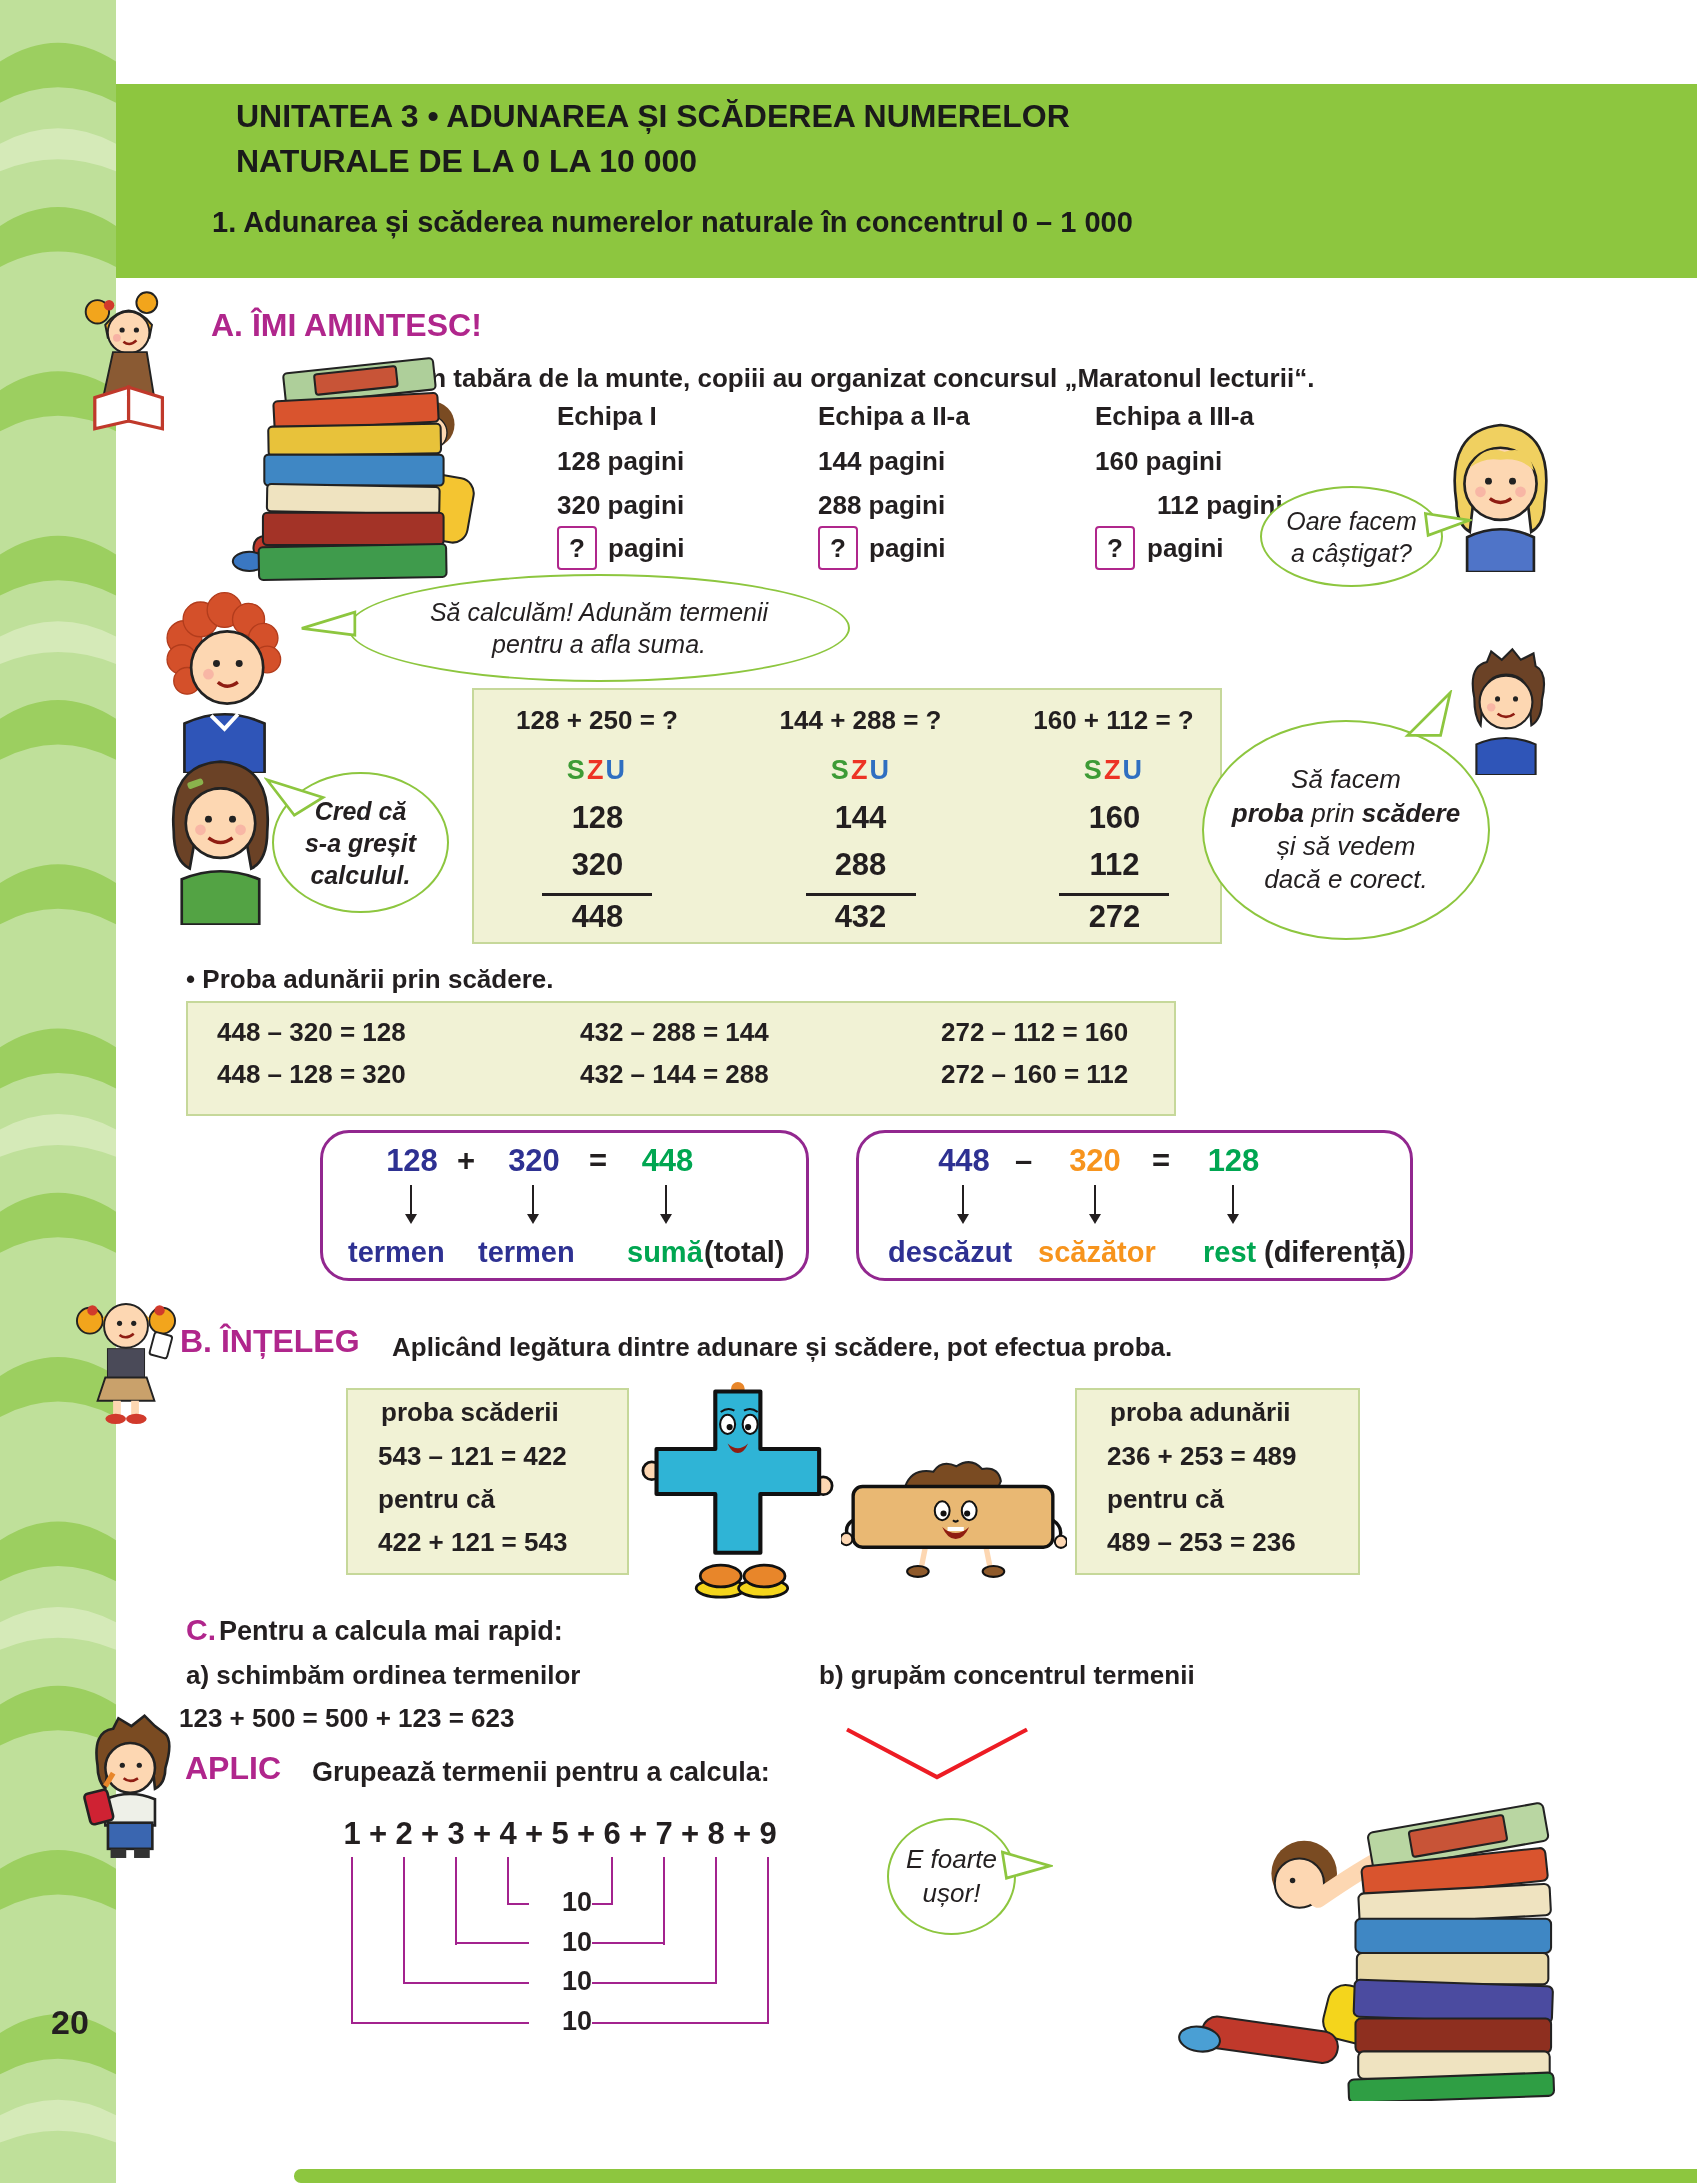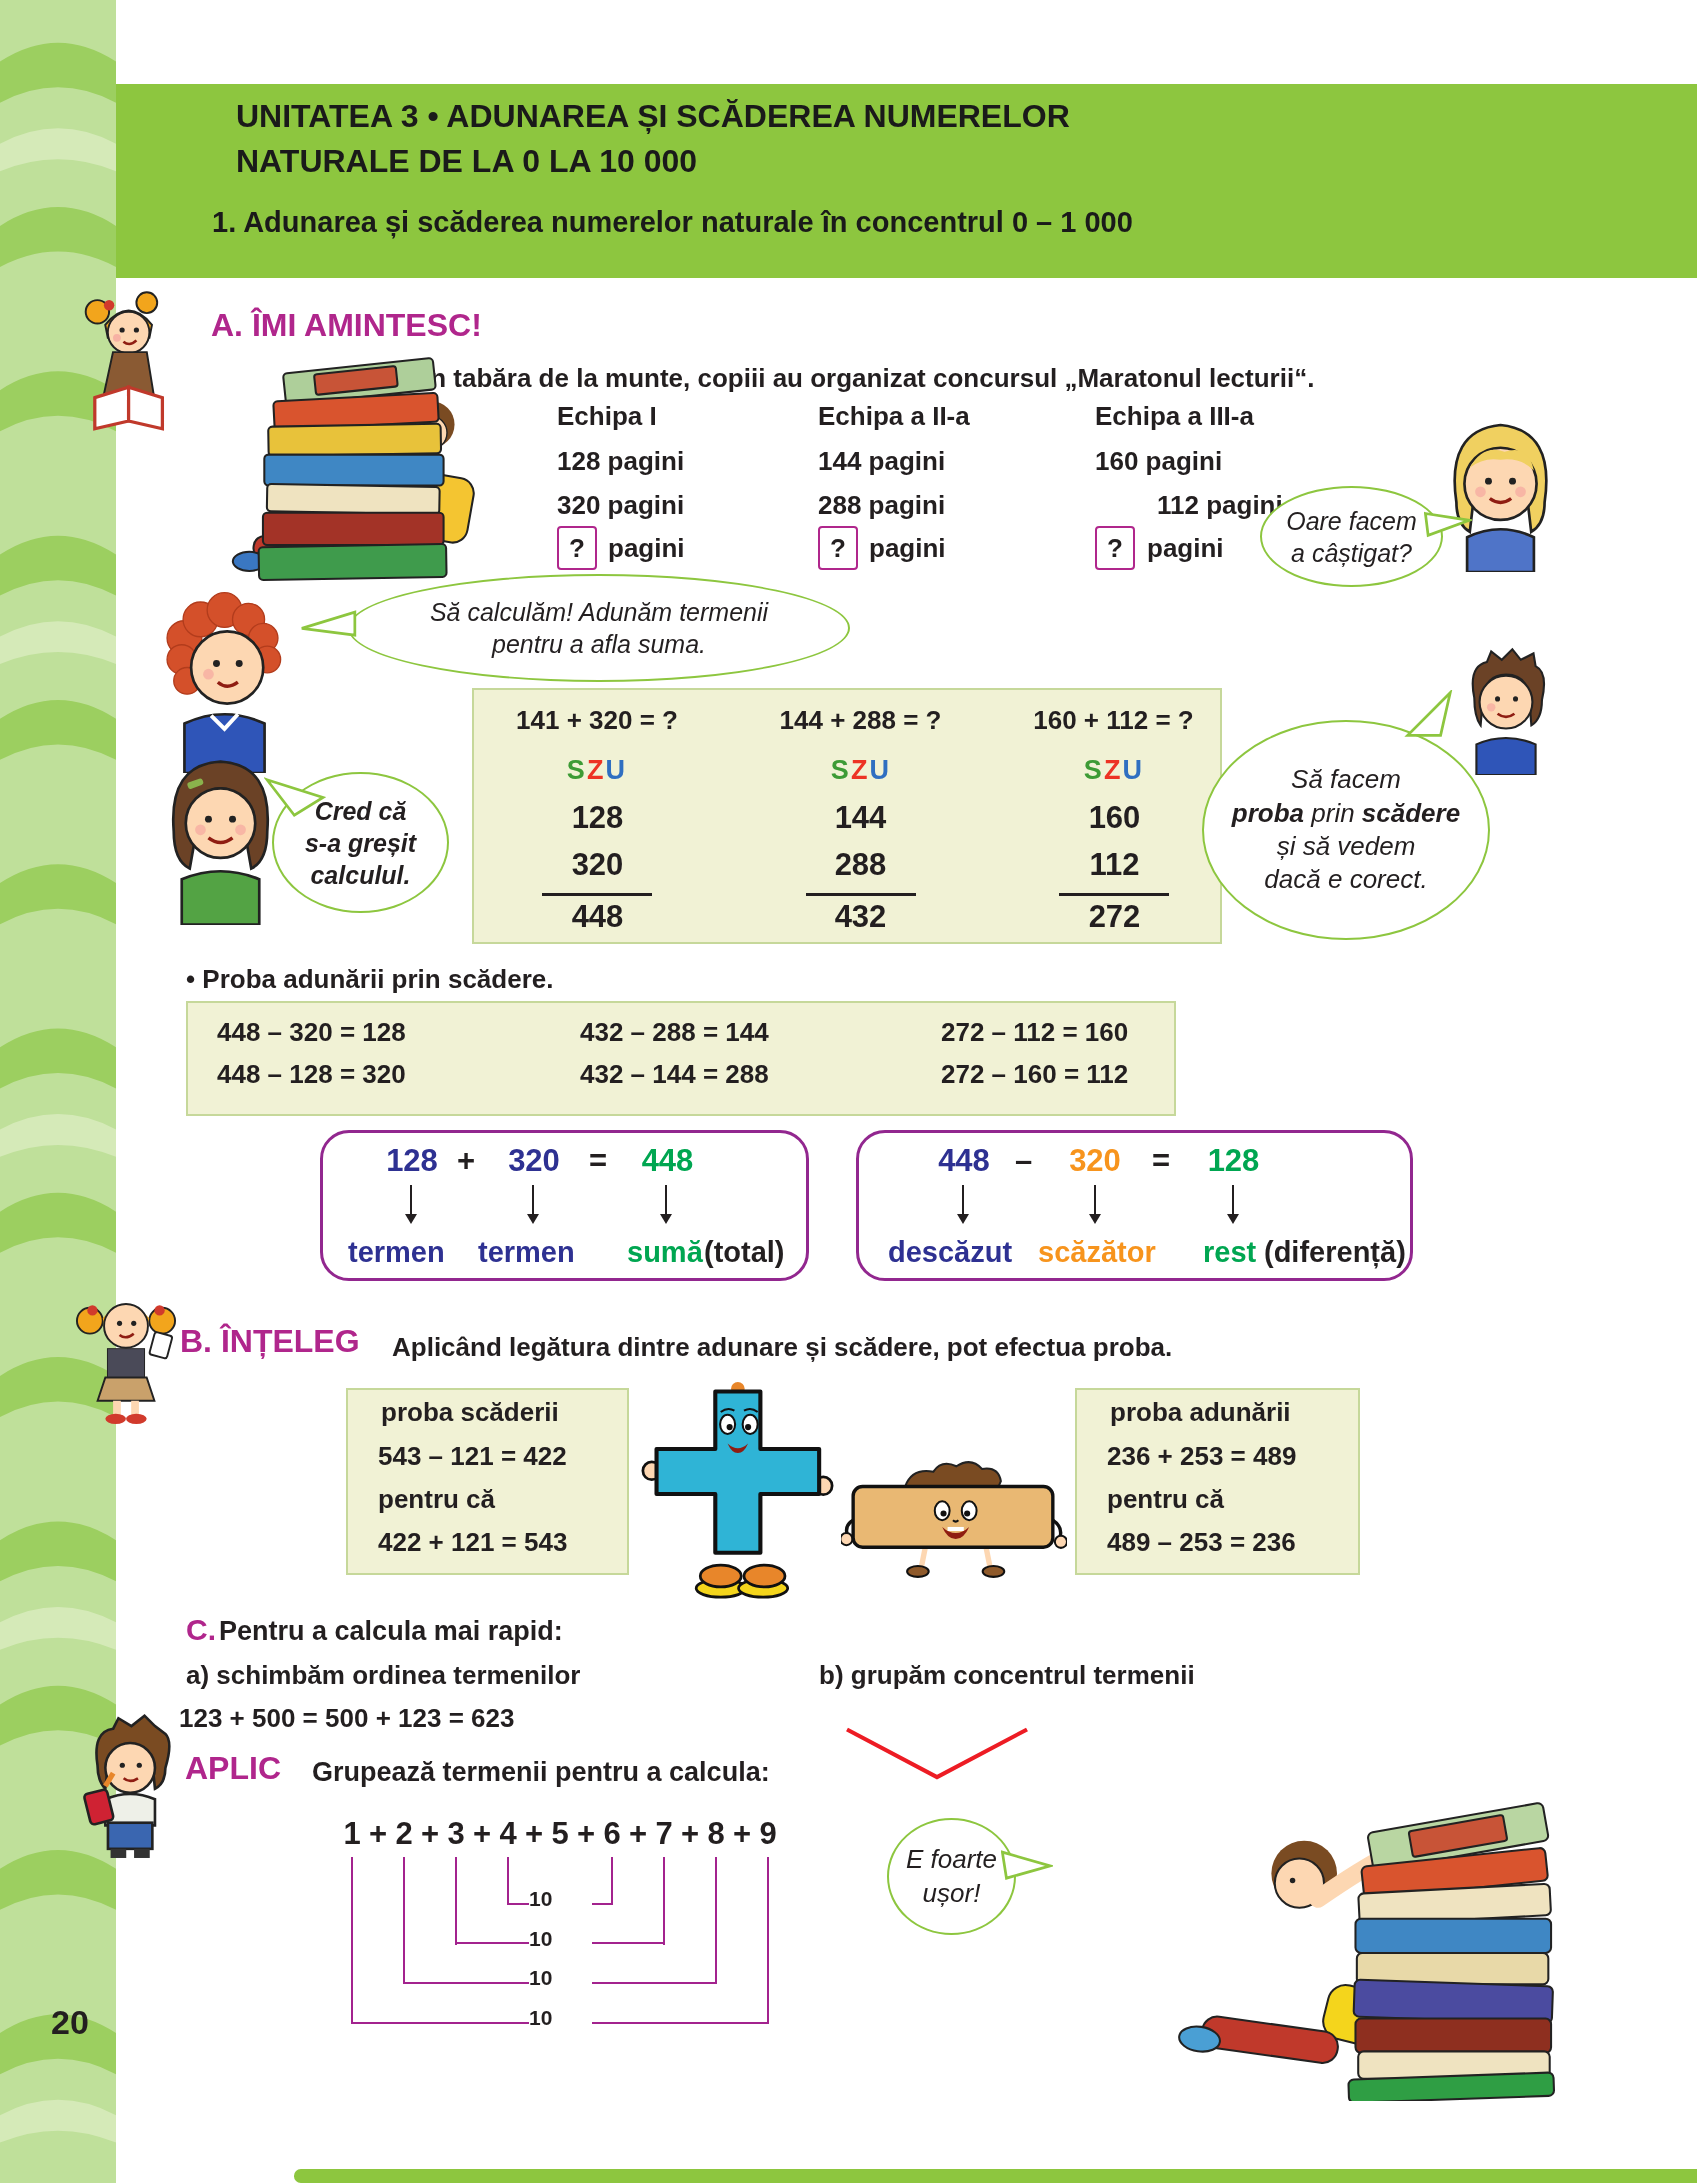--- a/index.html
+++ b/index.html
@@ -20,21 +20,21 @@
   .qbox{background:#fff;border:2.1px solid #b0268c;border-radius:4.1px;display:flex;align-items:center;
         justify-content:center;font-weight:700;font-size:26px;width:36px;height:40px}
   .pbox{background:#fff;border:3.4px solid #92278f;border-radius:29px}
   .num{font-size:31px;font-weight:700;white-space:nowrap}
   .blue{color:#2e3192}.greenc{color:#00a651}.orangec{color:#f7941d}
   .lbl{font-size:29px;font-weight:700;white-space:nowrap}
   .arrow{position:absolute;width:2.1px;background:#231f20}
   .arrow:after{content:"";position:absolute;left:-5.5px;bottom:-9px;border:6.2px solid transparent;border-top:10.3px solid #231f20}
   .v{position:absolute;width:2.1px;background:#a3238e}
   .hh{position:absolute;height:2.1px;background:#a3238e}
-  .sum10{position:absolute;font-size:21px;font-weight:700;width:63px;text-align:left}
+  .sum10{position:absolute;font-size:27px;font-weight:700;width:63px;text-align:right}
   .tok{width:26px;text-align:center;font-size:31px;font-weight:700}
   .szu{font-size:27px;font-weight:700;letter-spacing:2.1px;white-space:nowrap}
   .underl{position:absolute;height:2.7px;background:#231f20}
   .ctext{text-align:center}
   svg{display:block}
 </style>
 </head>
 <body>
 
 <div class="page">
@@ -180,21 +180,21 @@
   <div class="abs bubble" style="left:348px;top:574px;width:498px;height:104px;border-radius:50%/50%">
     <span>Să calculăm! Adunăm termenii</span>
     <span>pentru a afla suma.</span>
   </div>
   <svg class="abs" style="left:300px;top:608px" width="58" height="34" viewBox="0 0 84 50">
     <polygon points="2,30 80,6 80,40" fill="#fff" stroke="#8dc63f" stroke-width="4"></polygon>
   </svg>
 
   <div class="abs beige" style="left:472px;top:688px;width:746px;height:252px">
 
-    <div class="abs eq ctext" style="left:20.5px;top:15px;width:205px">141 + 320 = ?</div>
+    <div class="abs eq ctext" style="left:20.5px;top:15px;width:205px">128 + 250 = ?</div>
     <div class="abs szu ctext" style="left:82px;top:65px;width:82px"><span style="color:#3d9b35">S</span><span style="color:#ed3324">Z</span><span style="color:#2f6fc1">U</span></div>
     <div class="abs num ctext" style="left:72px;top:110px;width:103px">128</div>
     <div class="abs num ctext" style="left:72px;top:157px;width:103px">320</div>
     <div class="underl" style="left:68px;top:203px;width:110px"></div>
     <div class="abs num ctext" style="left:72px;top:209px;width:103px">448</div>
 
     <div class="abs eq ctext" style="left:284px;top:15px;width:205px">144 + 288 = ?</div>
     <div class="abs szu ctext" style="left:346px;top:65px;width:82px"><span style="color:#3d9b35">S</span><span style="color:#ed3324">Z</span><span style="color:#2f6fc1">U</span></div>
     <div class="abs num ctext" style="left:335px;top:110px;width:103px">144</div>
     <div class="abs num ctext" style="left:335px;top:157px;width:103px">288</div>

